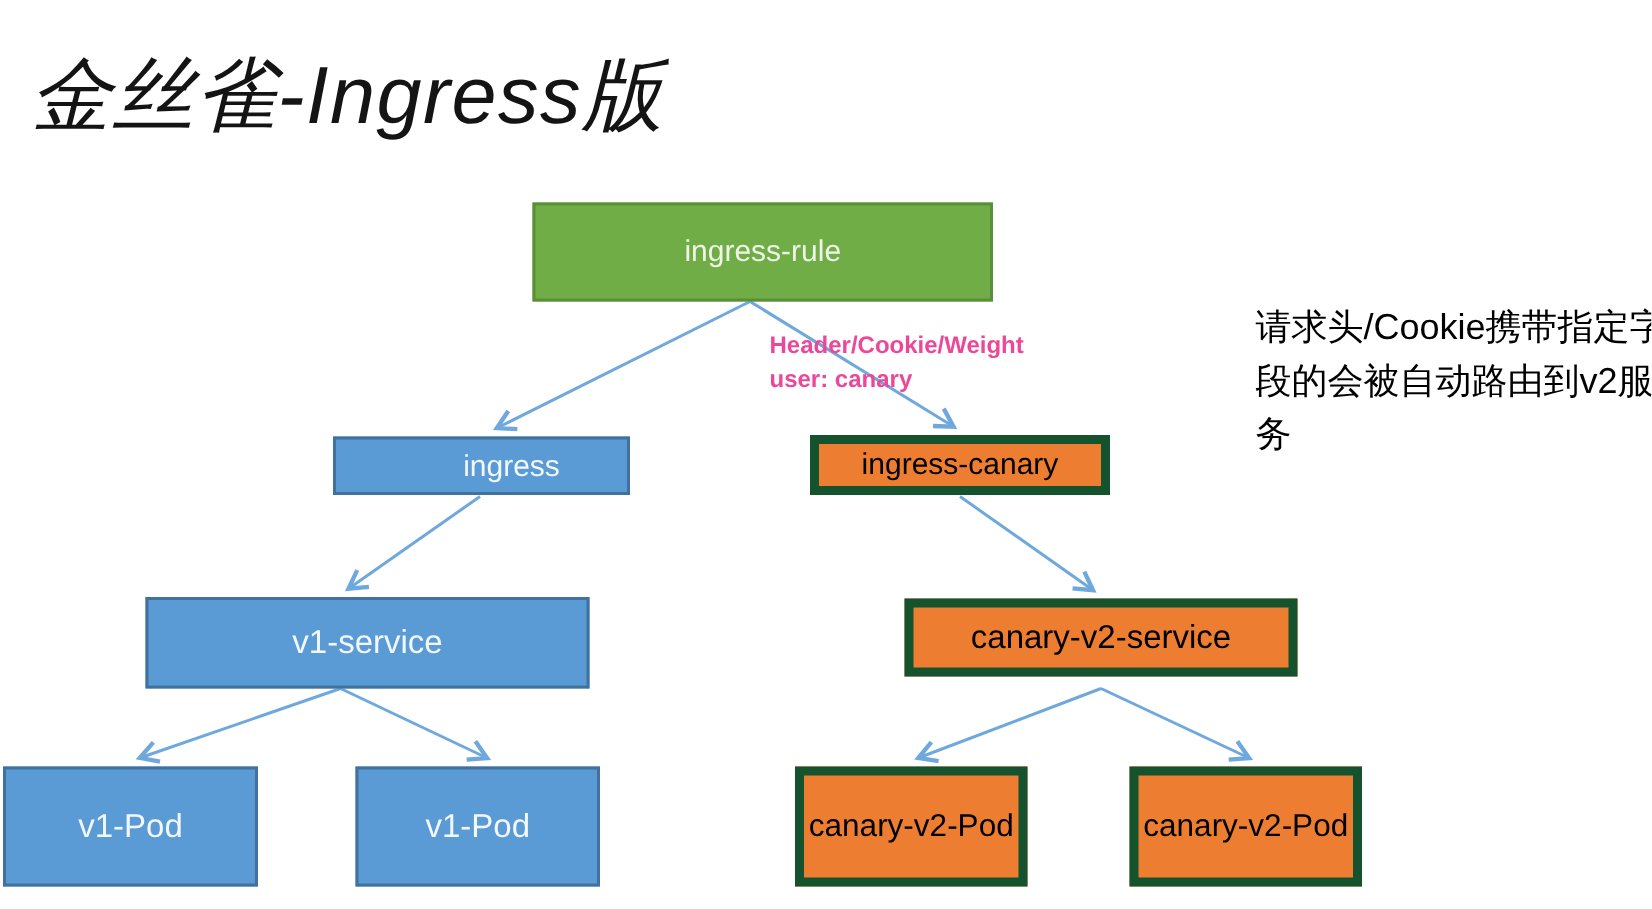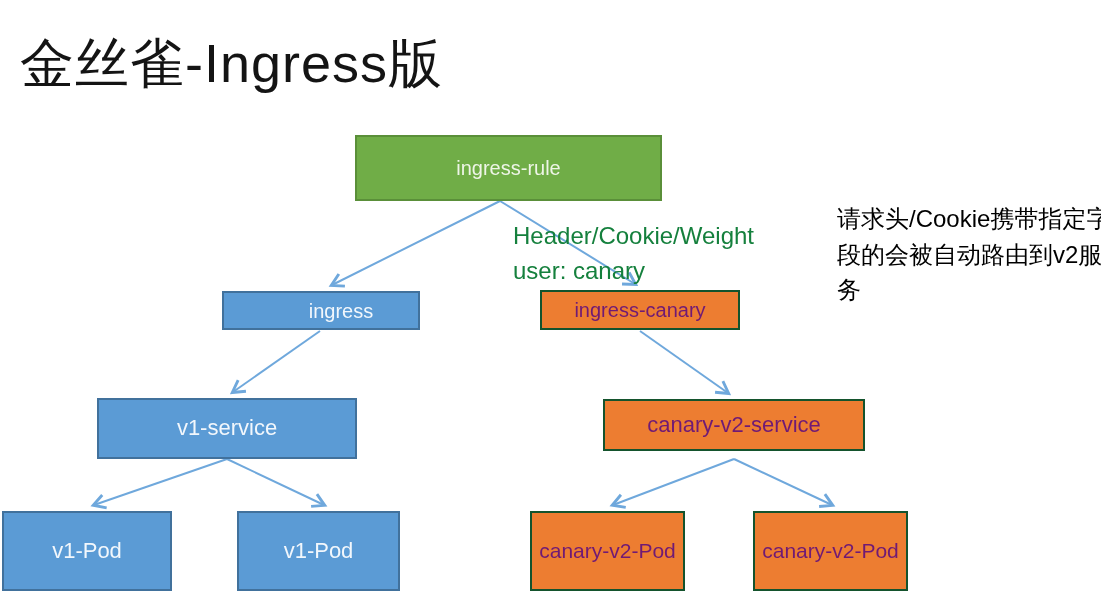--- a/index.html
+++ b/index.html
@@ -39,47 +39,48 @@
     color: #eef5e7;
     font-size: 20px;
   }
   .node.blue {
     background: #5b9bd5;
     border: 2px solid #41719c;
     color: #f2f7fc;
   }
   .node.orange {
     background: #ed7d31;
-    border: 2px solid #14532d;
-    color: #701a75;
+    border: 6px solid #14532d;
+    color: #000000;
   }
   .title {
     position: absolute;
     left: 20px;
     top: 28px;
     font-size: 54px;
     font-weight: 500;
     color: #141414;
     letter-spacing: 1px;
     z-index: 2;
     white-space: nowrap;
+    font-style: italic;
   }
   .note {
     position: absolute;
     z-index: 3;
     color: #222222;
     white-space: nowrap;
   }
   .note-routing {
     left: 513px;
     top: 219px;
-    font-size: 24px;
-    font-weight: normal;
+    font-size: 16px;
+    font-weight: bold;
     line-height: 1.45;
-    color: #15803d;
+    color: #ec4899;
   }
   .note-ingress {
     left: 310px;
     top: 342px;
     font-size: 23px;
     color: #2a2a2a;
   }
   .note-canary {
     left: 810px;
     top: 201px;
@@ -121,21 +122,21 @@
   </div>
 
   <div class="node blue" style="left:222px; top:291px; width:198px; height:39px; font-size:20px;padding-left:40px;">
     <span>ingress</span>
   </div>
 
   <div class="node orange" style="left:540px; top:290px; width:200px; height:40px; font-size:20px;">
     <span>ingress-canary</span>
   </div>
 
-  <div class="node blue" style="left:97px; top:398px; width:260px; height:61px; font-size:22px;">
+  <div class="node blue" style="left:97px; top:398px; width:296px; height:61px; font-size:22px;">
     <span>v1-service</span>
   </div>
 
   <div class="node orange" style="left:603px; top:399px; width:262px; height:52px; font-size:22px;">
     <span>canary-v2-service</span>
   </div>
 
   <div class="node blue" style="left:2px; top:511px; width:170px; height:80px; font-size:22px;">
     <span>v1-Pod</span>
   </div>

